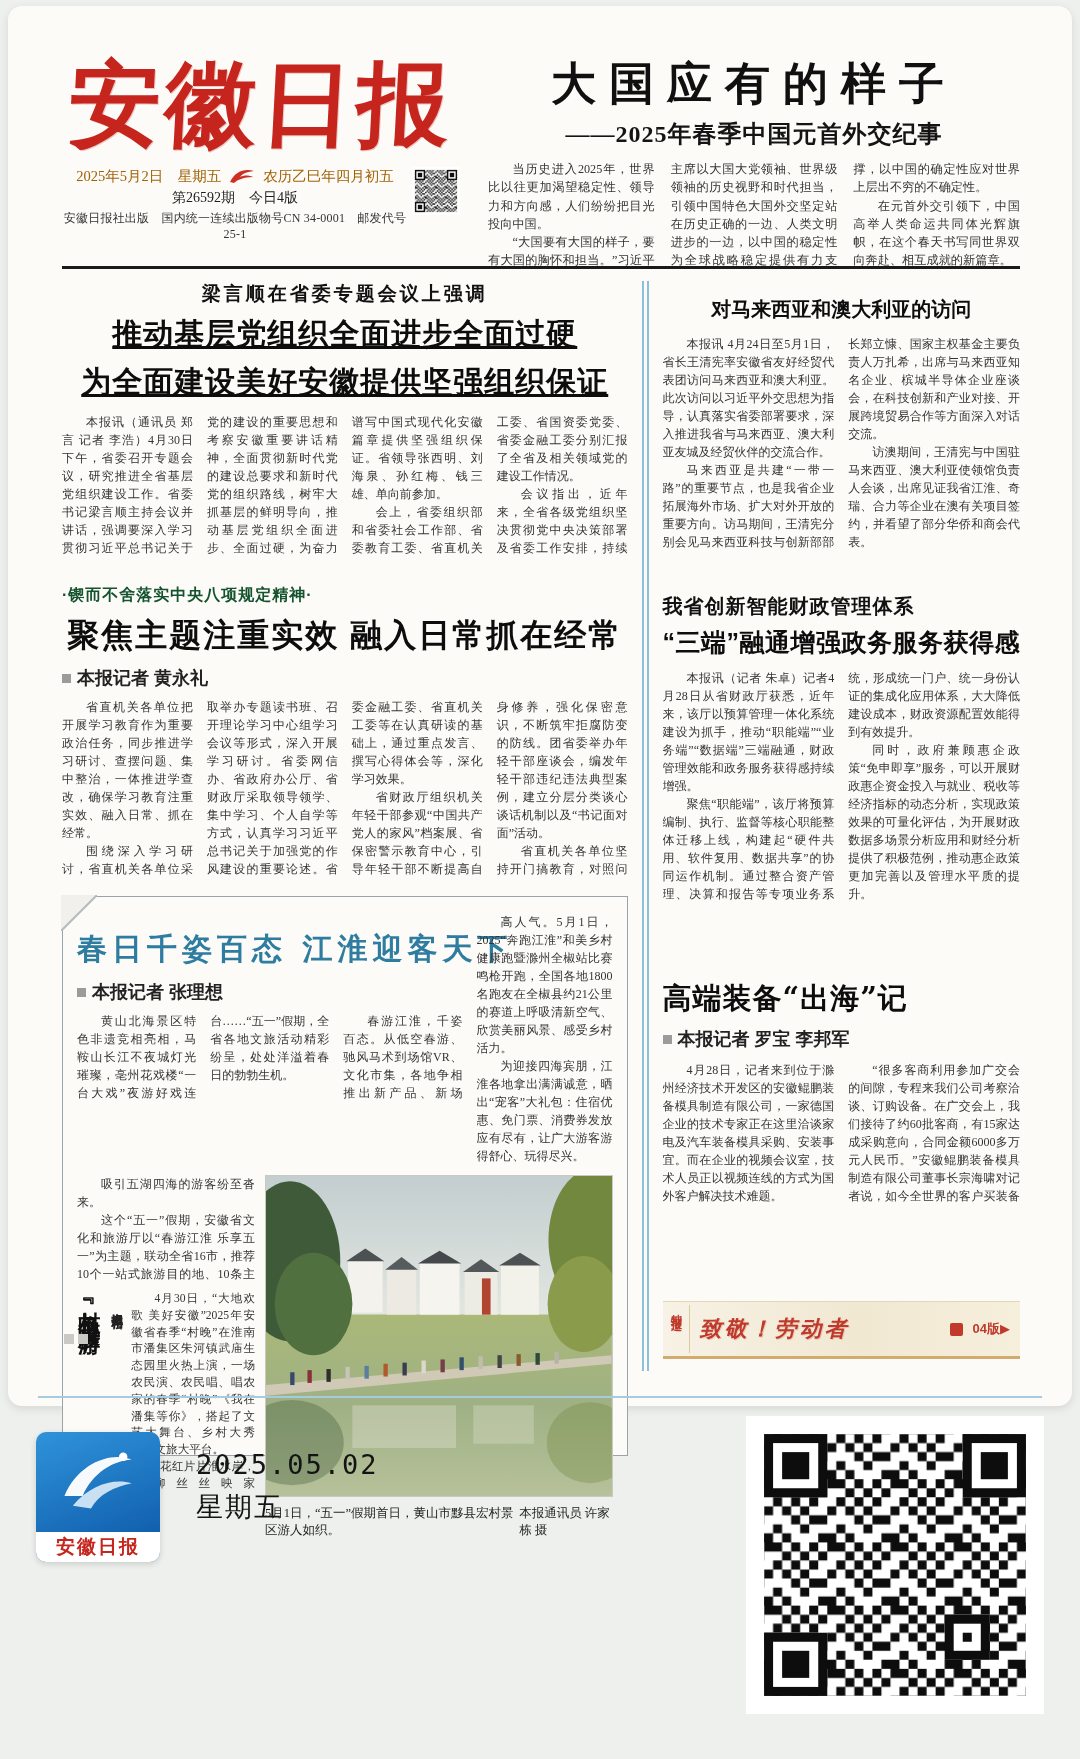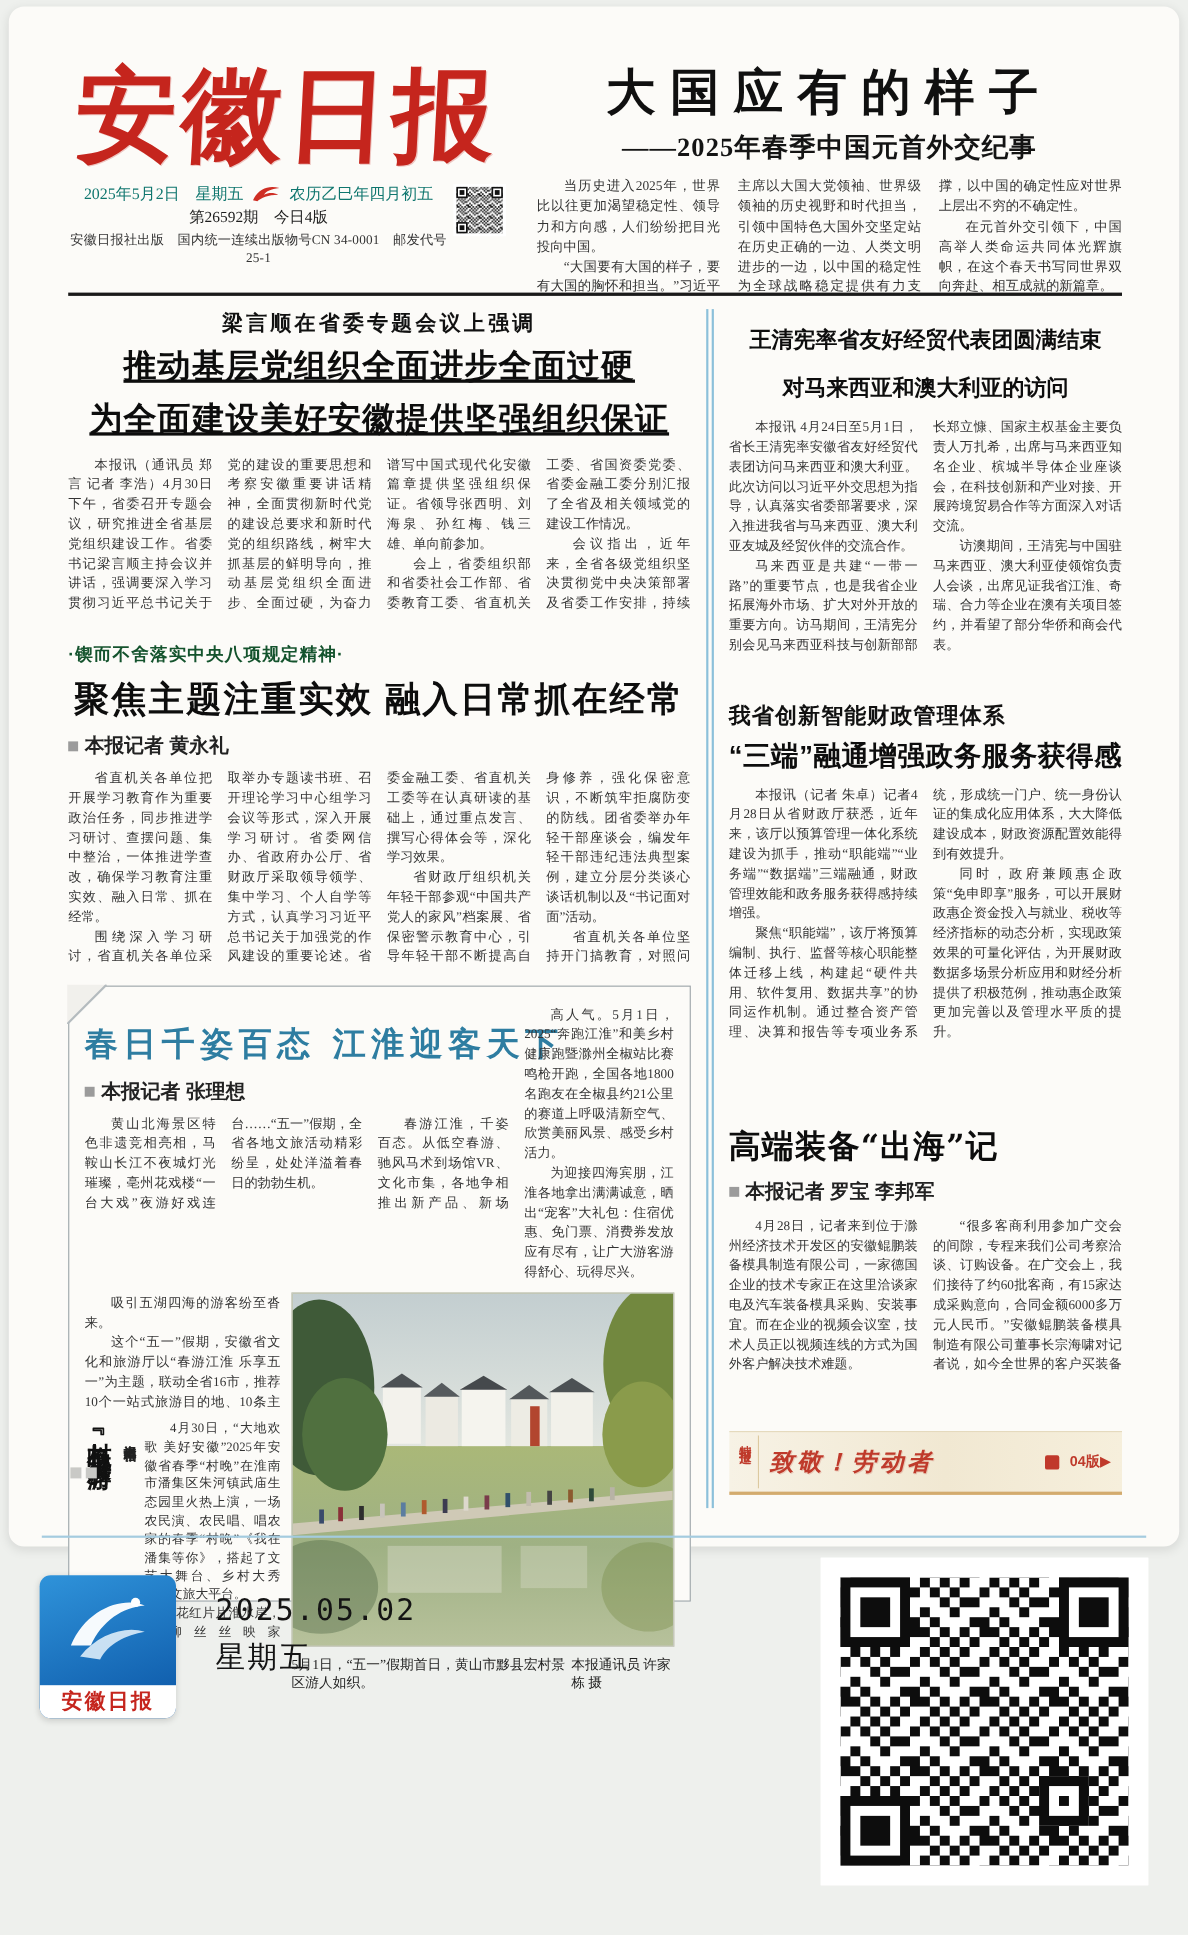--- a/index.html
+++ b/index.html
@@ -22,21 +22,21 @@
   .masthead { width:398px; }
   .masthead-title {
     font-family:"DejaVu Serif","Liberation Serif",serif;
     font-weight:900; color:#c5251d; font-size:92px; line-height:1.18;
     text-align:center; letter-spacing:4px; transform:skewX(-3deg);
     text-shadow:1px 1px 0 rgba(197,37,29,.25);
     white-space:nowrap;
   }
   .masthead-meta { display:flex; margin-top:8px; align-items:flex-start; }
   .meta-lines { flex:1; text-align:center; }
-  .meta-l1 { font-size:14.5px; color:#0f766e; display:flex; justify-content:center; align-items:center; gap:8px; }
+  .meta-l1 { font-size:14.5px; color:#a16207; display:flex; justify-content:center; align-items:center; gap:8px; }
   .meta-l2 { font-size:14px; color:#1d1d1d; margin-top:3px; }
   .meta-l3 { font-size:12px; color:#333; margin-top:3px; letter-spacing:.2px; }
   .flame { width:26px; height:16px; display:inline-block; }
   .mini-qr { width:48px; height:48px; margin-left:4px; flex:none; }
   
   .lead { flex:1; padding-top:4px; }
   .lead-title {
     font-family:"Liberation Sans","DejaVu Sans",sans-serif;
     font-size:45px; font-weight:900; color:#101010;
     text-align:center; letter-spacing:13px; white-space:nowrap;
@@ -378,21 +378,20 @@
         <div class="caption-row">
           <span>5月1日，“五一”假期首日，黄山市黟县宏村景区游人如织。</span>
           <span>本报通讯员 许家栋 摄</span>
         </div>
       </div>
     </div>
 
     <div class="v-divider"></div>
 
     <div class="col-right">
-      <div class="r1-title">王清宪率省友好经贸代表团圆满结束</div>
       <div class="r1-title">对马来西亚和澳大利亚的访问</div>
       <div class="body-cols2 r1-body">
           <p class="para">本报讯 4月24日至5月1日，省长王清宪率安徽省友好经贸代表团访问马来西亚和澳大利亚。此次访问以习近平外交思想为指导，认真落实省委部署要求，深入推进我省与马来西亚、澳大利亚友城及经贸伙伴的交流合作。</p>
           <p class="para">马来西亚是共建“一带一路”的重要节点，也是我省企业拓展海外市场、扩大对外开放的重要方向。访马期间，王清宪分别会见马来西亚科技与创新部部长郑立慷、国家主权基金主要负责人万扎希，出席与马来西亚知名企业、槟城半导体企业座谈会，在科技创新和产业对接、开展跨境贸易合作等方面深入对话交流。</p>
           <p class="para">访澳期间，王清宪与中国驻马来西亚、澳大利亚使领馆负责人会谈，出席见证我省江淮、奇瑞、合力等企业在澳有关项目签约，并看望了部分华侨和商会代表。</p>
         </div>
 
       <div class="r2-kicker">我省创新智能财政管理体系</div>
       <div class="r2-title">“三端”融通增强政务服务获得感</div>
       <div class="body-cols2 r2-body">

